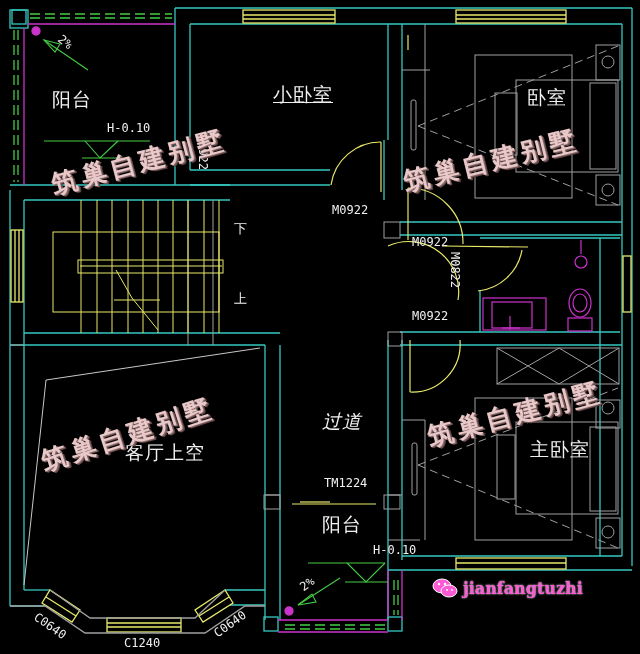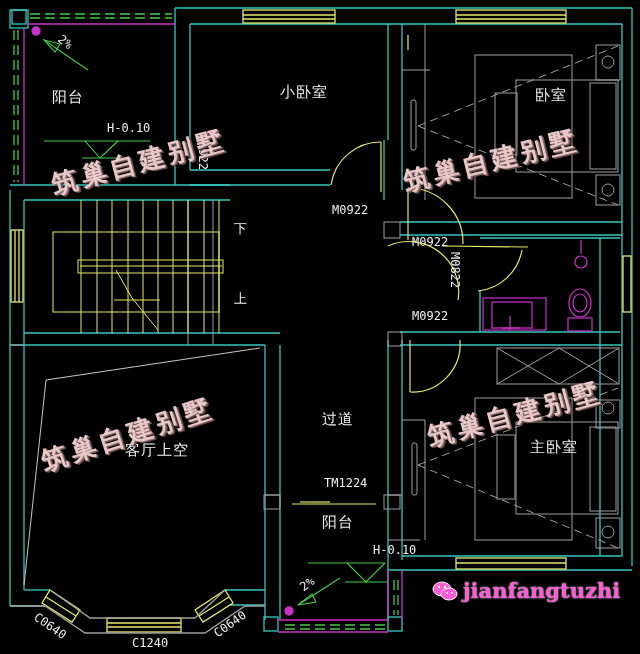--- a/index.html
+++ b/index.html
@@ -1,23 +1,23 @@
 <!DOCTYPE html>
 <html><head>
 <meta charset="utf-8">
 <style>
   html, body { margin:0; padding:0; background:#000; }
   #plan { position:relative; width:640px; height:654px; background:#000; overflow:hidden; }
   svg { position:absolute; left:0; top:0; }
   .lbl { position:absolute; color:#f0f0f0; font-family:"DejaVu Sans", sans-serif; white-space:nowrap; line-height:1; }
-  .room { font-size:15px; font-weight:normal; letter-spacing:1px; }
+  .room { font-size:19px; font-weight:normal; letter-spacing:1px; }
   .code { font-size:12px; font-family:"DejaVu Sans Mono", monospace; }
   .wm { position:absolute; color:#e8c8c8; font-family:"DejaVu Sans", sans-serif; font-weight:bold; font-size:26px; white-space:nowrap; text-shadow:1px 1px 0 #8a6a6a, 2px 2px 0 #5a4040; letter-spacing:4px; transform-origin:left center; }
   .brand { position:absolute; left:432px; top:578px; display:flex; align-items:center; gap:5px; }
-  .brand-text { color:#ff5ad6; font-family:"DejaVu Serif", serif; font-weight:bold; font-size:21px; text-shadow:0 0 2px #fff; }
+  .brand-text { color:#ff5ad6; font-family:"DejaVu Serif", serif; font-weight:bold; font-size:16px; text-shadow:0 0 2px #fff; }
   .wechat { width:26px; height:20px; position:relative; }
 </style>
 </head>
 <body>
 
 <div id="plan">
 <svg width="640" height="654" viewBox="0 0 640 654">
   <g fill="none" stroke-width="1.3">
 
     <g stroke="#35c8c0">
@@ -237,41 +237,41 @@
       <line x1="581" y1="240" x2="581" y2="254"></line>
       <circle cx="581" cy="262" r="6"></circle>
       <ellipse cx="580" cy="303" rx="11" ry="14"></ellipse>
       <ellipse cx="580" cy="303" rx="7" ry="9"></ellipse>
       <rect x="568" y="318" width="24" height="13"></rect>
     </g>
   </g>
 </svg>
 
 <div class="lbl room" style="left:52px;top:90px;">阳台</div>
-<div class="lbl room" style="left:280px;top:85px;">小卧室</div>
-<div class="lbl room" style="left:527px;top:88px;margin-left:8px;">卧室</div>
+<div class="lbl room" style="left:273px;top:85px;text-decoration:underline;">小卧室</div>
+<div class="lbl room" style="left:527px;top:88px;">卧室</div>
 <div class="lbl room" style="left:125px;top:443px;">客厅上空</div>
-<div class="lbl room" style="left:322px;top:412px;">过道</div>
+<div class="lbl room" style="left:322px;top:412px;font-style:italic;">过道</div>
 <div class="lbl room" style="left:530px;top:440px;">主卧室</div>
 <div class="lbl room" style="left:322px;top:515px;">阳台</div>
 
 <div class="lbl code" style="left:58px;top:36px;transform:rotate(40deg);">2%</div>
 <div class="lbl code" style="left:300px;top:578px;transform:rotate(-35deg);">2%</div>
 <div class="lbl code" style="left:107px;top:122px;">H-0.10</div>
 <div class="lbl code" style="left:373px;top:544px;">H-0.10</div>
 <div class="lbl code" style="left:185px;top:146px;transform:rotate(90deg);transform-origin:center;">M0922</div>
 <div class="lbl code" style="left:332px;top:204px;">M0922</div>
 <div class="lbl code" style="left:412px;top:236px;">M0922</div>
 <div class="lbl code" style="left:412px;top:310px;">M0922</div>
 <div class="lbl code" style="left:437px;top:264px;transform:rotate(90deg);transform-origin:center;">M0822</div>
 <div class="lbl code" style="left:324px;top:477px;">TM1224</div>
 <div class="lbl" style="left:234px;top:222px;font-size:13px;">下</div>
 <div class="lbl" style="left:234px;top:292px;font-size:13px;">上</div>
 <div class="lbl code" style="left:32px;top:620px;transform:rotate(35deg);">C0640</div>
-<div class="lbl code" style="left:124px;top:637px;margin-left:8px;">C1240</div>
+<div class="lbl code" style="left:124px;top:637px;">C1240</div>
 <div class="lbl code" style="left:212px;top:618px;transform:rotate(-35deg);">C0640</div>
 
 <div class="wm" style="left:52px;top:168px;transform:rotate(-15deg);">筑巢自建别墅</div>
 <div class="wm" style="left:404px;top:165px;transform:rotate(-14deg);">筑巢自建别墅</div>
 <div class="wm" style="left:42px;top:445px;transform:rotate(-18deg);">筑巢自建别墅</div>
 <div class="wm" style="left:428px;top:420px;transform:rotate(-15deg);">筑巢自建别墅</div>
 
 <div class="brand">
   <div class="wechat">
     <svg width="26" height="20" viewBox="0 0 26 20">

